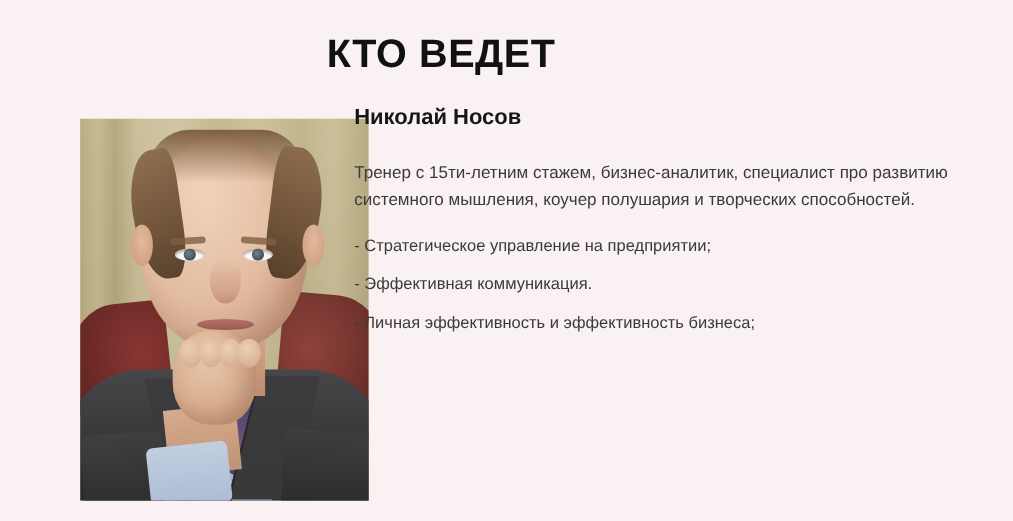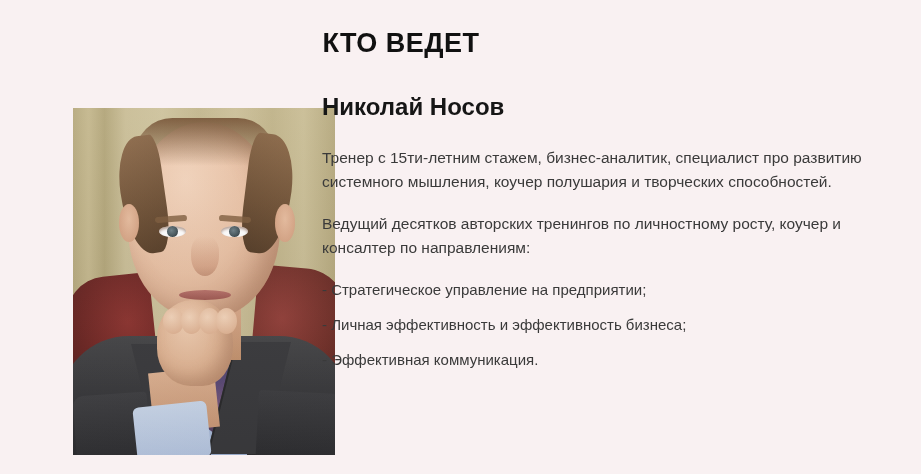--- a/index.html
+++ b/index.html
@@ -21,21 +21,21 @@
     background: #f9f1f2;
   }
 
   
   .section-title {
     position: absolute;
     left: 0;
     top: 6px;
     width: 802px;
     text-align: center;
-    font-size: 27px;
+    font-size: 36px;
     line-height: 38px;
     font-weight: bold;
     color: #111111;
     letter-spacing: 0.5px;
   }
 
   
   .portrait {
     position: absolute;
     left: 33px;
@@ -323,21 +323,21 @@
   }
 
   
   .bio {
     position: absolute;
     left: 322px;
     top: 92px;
     width: 540px;
   }
   .bio-name {
-    font-size: 24px;
+    font-size: 20px;
     line-height: 30px;
     font-weight: bold;
     color: #161616;
     margin: 0 0 24px 0;
   }
   .bio-para {
     font-size: 15.5px;
     line-height: 24px;
     color: #3a3a3a;
     margin: 0 0 18px 0;
@@ -403,22 +403,21 @@
     <div class="knuckle k4"></div>
 
     <div class="photo-grain"></div>
   </figure>
 
   <div class="bio">
     <h2 class="bio-name">Николай Носов</h2>
 
     <p class="bio-para">Тренер с 15ти-летним стажем, бизнес-аналитик, специалист про развитию системного мышления, коучер полушария и творческих способностей.</p>
 
-    <p class="bio-para">Ведущий десятков авторских тренингов по личностному росту, коучер и консалтер по направлениям:</p>
 
     <ul class="bio-list">
       <li class="bio-list-item">- Стратегическое управление на предприятии;</li>
+      <li class="bio-list-item">- Эффективная коммуникация.</li>
       <li class="bio-list-item">- Личная эффективность и эффективность бизнеса;</li>
-      <li class="bio-list-item">- Эффективная коммуникация.</li>
     </ul>
   </div>
 
 </div>
 
 </body></html>

